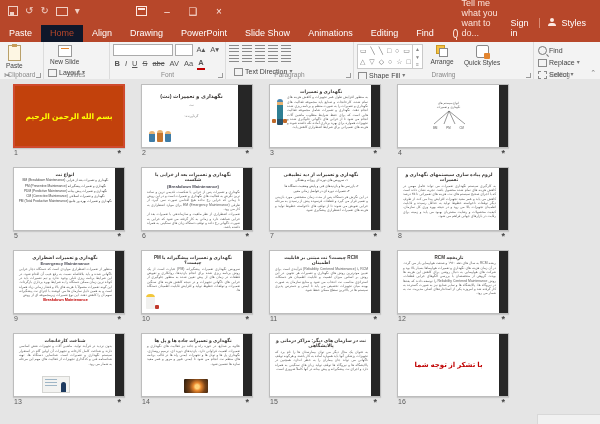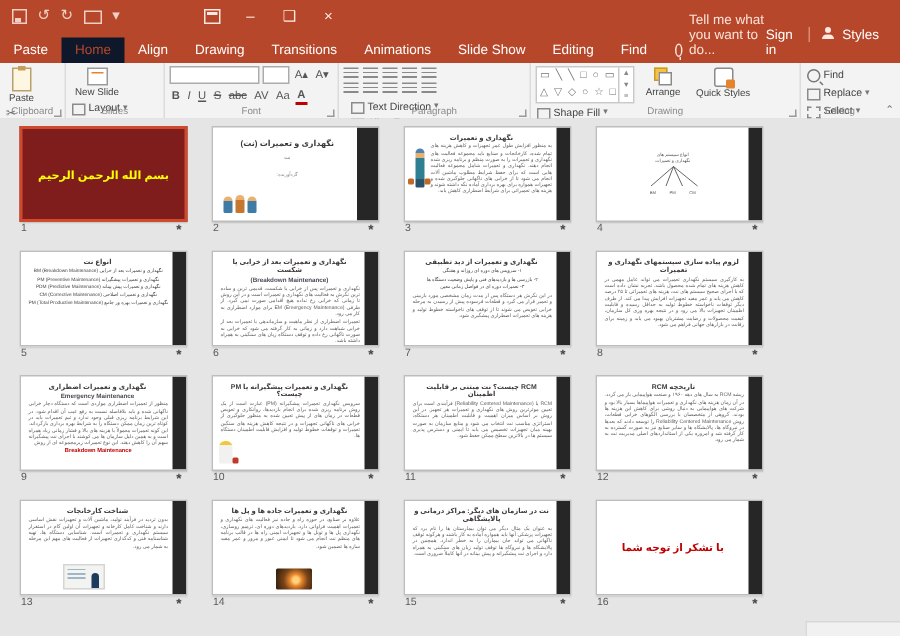--- a/index.html
+++ b/index.html
@@ -71,21 +71,21 @@
   .qs-ic{width:11px;height:11px;background:#fff;border:1px solid #8a8a8a;border-radius:2px;position:relative;}
   .qs-ic::after{content:"";position:absolute;right:-2px;bottom:-2px;width:6px;height:6px;background:#e3852f;border-radius:1px;}
   .mag{width:7px;height:7px;border:1.2px solid #777;border-radius:50%;position:relative;display:inline-block;}
   .mag::after{content:"";position:absolute;right:-3px;bottom:-2px;width:3px;height:1.2px;background:#777;transform:rotate(45deg);}
   .selbox{width:7px;height:6px;border:1px dashed #8a8a8a;display:inline-block;}
   .collapse{position:absolute;right:4px;bottom:2px;font-size:7px;color:#777;}
   
   .content{position:absolute;top:79px;left:0;right:0;height:345px;background:#e5e5e5;}
   .cell{position:absolute;width:112px;}
   .thumb{position:relative;width:112px;height:64px;background:#fff;border:1px solid #bdbdbd;box-sizing:border-box;overflow:hidden;box-shadow:0 1px 1px rgba(0,0,0,.12);}
-  .thumb.dark{background:#7f1d1d;border-color:#2c2c2c;text-decoration:underline;}
+  .thumb.dark{background:#c2410c;border-color:#2c2c2c;text-decoration:underline;}
   .thumb.sel{border:2px solid #cf4a2d;}
   .sbar{position:absolute;top:0;bottom:0;right:0;width:9px;background:#262626;}
   .sbar.wide{width:14px;}
   .meta{position:relative;width:112px;height:10px;font-size:7px;color:#5a5a5a;}
   .num{position:absolute;left:1px;top:1px;}
   .star{position:absolute;right:4px;top:0px;font-size:9px;font-weight:bold;color:#444;}
   
   .ct-dark{position:absolute;inset:0;display:flex;align-items:center;justify-content:center;
     color:#ffff00;font-weight:bold;font-size:7.5px;text-align:center;padding:0 8px;direction:rtl;}
   .ct-thanks{position:absolute;inset:0 14px 0 5px;display:flex;align-items:center;justify-content:center;
@@ -140,23 +140,23 @@
       <span class="winbtn">×</span>
     </div>
   </div>
 
   <div class="tabrow">
     <span id="tabs" style="display:flex">
         <span class="tab">Paste</span>
         <span class="tab active">Home</span>
         <span class="tab">Align</span>
         <span class="tab">Drawing</span>
-        <span class="tab">Transitions</span>
+        <span class="tab">PowerPoint</span>
+        <span class="tab">Slide Show</span>
         <span class="tab">Animations</span>
-        <span class="tab">Slide Show</span>
         <span class="tab">Editing</span>
         <span class="tab">Find</span>
       </span>
     <span class="tellme">
       <span class="bulb"></span>
       <span>Tell me what you want to do...</span>
     </span>
     <span class="tabspacer"></span>
     <span class="acct">
       <span>Sign in</span>

